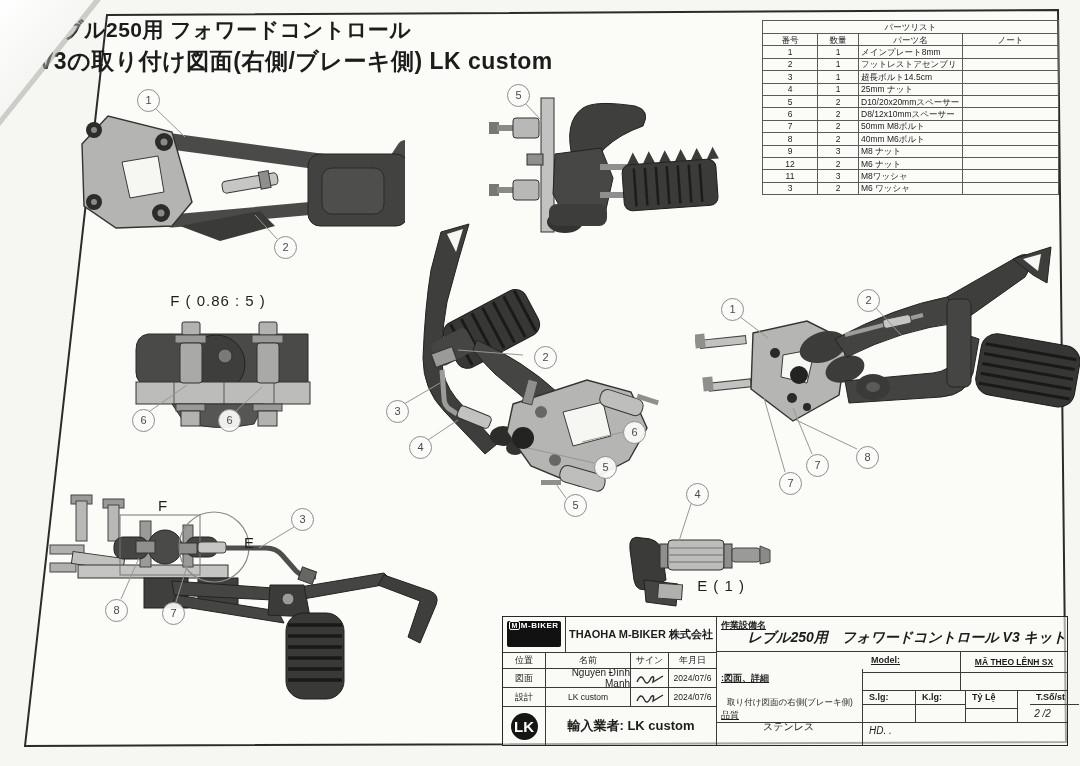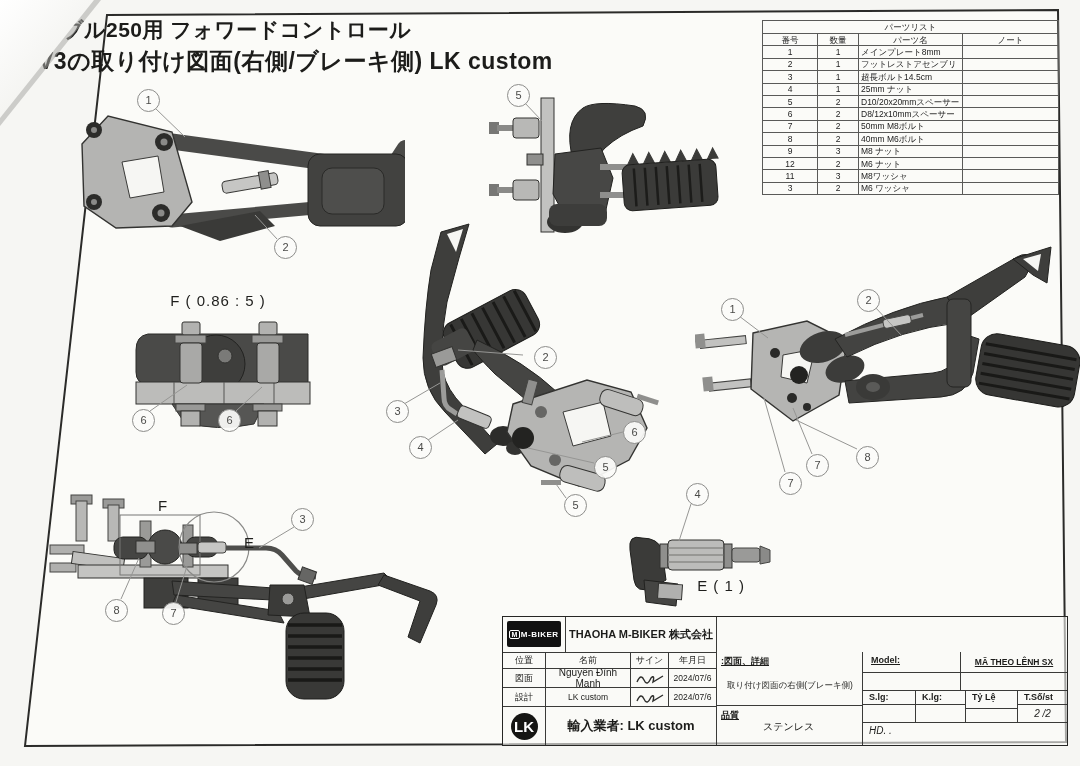--- a/index.html
+++ b/index.html
@@ -21,23 +21,23 @@
            background:rgba(251,251,249,.93);color:#4a4a48;font-size:11px;line-height:21px;
            text-align:center;z-index:5;}
   
   .dlabel{position:absolute;font-size:15px;color:#1e1e1c;z-index:4;letter-spacing:1px;}
   
   .tb{position:absolute;left:502px;top:616px;width:564px;height:128px;border:1.6px solid #262624;z-index:4;background:rgba(250,250,247,.6);}
   .tb .cell{position:absolute;border-color:#3a3a38;box-sizing:border-box;font-size:9px;overflow:hidden;}
   .br{border-right:1px solid #3a3a38;}
   .bb{border-bottom:1px solid #3a3a38;}
   .u{text-decoration:underline;}
-  .cen{display:flex;align-items:center;justify-content:center;text-align:center;}
+  .cen{display:flex;align-items:center;justify-content:center;text-align:right;}
   .logo-box{background:#111;color:#fff;width:54px;height:26px;margin:4px;border-radius:2px;
-            display:flex;align-items:center;justify-content:center;font-size:8px;font-weight:bold;letter-spacing:.5px;}
+            display:flex;align-items:flex-start;justify-content:center;font-size:8px;font-weight:bold;letter-spacing:.5px;}
   .logo-box .mbox{border:1px solid #fff;border-radius:2px;padding:0 1px;margin-right:1px;font-size:7px;}
   .lk-circle{width:27px;height:27px;border-radius:50%;background:#151513;color:#fff;
              display:flex;align-items:center;justify-content:center;font-weight:bold;font-size:15px;}
   svg{display:block;}
   .view{position:absolute;z-index:2;}
   #leaders{position:absolute;left:0;top:0;z-index:4;pointer-events:none;}
   #frame{position:absolute;left:0;top:0;z-index:1;}
   #curl{position:absolute;left:0;top:0;z-index:10;pointer-events:none;}
 </style>
 </head>
@@ -395,43 +395,47 @@
         <path d="M3,11 Q7,2 10,9 T17,7 Q21,3 19,11 L29,5" stroke="#2f2f2d" stroke-width="1.4" fill="none"></path>
       </svg>
   </div>
   <div class="cell br bb cen" style="left:166px;top:71px;width:48px;height:19px;font-size:8.5px">2024/07/6</div>
 
   <div class="cell br cen" style="left:0;top:90px;width:43px;height:38px">
     <div class="lk-circle">LK</div>
   </div>
   <div class="cell br cen" style="left:43px;top:90px;width:171px;height:38px;font-size:13px;font-weight:bold">輸入業者: LK custom</div>
 
-
-  <div class="cell br bb" style="left:214px;top:35px;width:146px;height:54px">
+  <div class="cell bb" style="left:214px;top:0;width:350px;height:35px">
+    <span class="u" style="position:absolute;left:4px;top:2px;font-weight:bold">作業設備名</span>
+    <div style="position:absolute;left:30px;top:12px;width:320px;text-align:center;font-size:14px;font-style:italic;font-weight:bold">レブル250用　フォワードコントロール V3 キット</div>
+  </div>
+
+  <div class="cell br bb" style="left:214px;top:52px;width:146px;height:54px">
     <span class="u" style="position:absolute;left:4px;top:3px;font-weight:bold">:図面、詳細</span>
     <div style="position:absolute;left:2px;top:28px;width:142px;text-align:center;font-size:8.5px">取り付け図面の右側(ブレーキ側)</div>
   </div>
   <div class="cell br" style="left:214px;top:89px;width:146px;height:39px">
-    <span class="u" style="position:absolute;left:4px;top:3px;font-weight:bold">品質</span>
+    <span class="u" style="position:absolute;left:4px;top:3px;font-weight:normal">品質</span>
     <span style="position:absolute;left:46px;top:14px;font-size:10px">ステンレス</span>
   </div>
 
   <div class="cell br bb" style="left:360px;top:35px;width:98px;height:21px;padding:3px 0 0 8px">
     <span class="u" style="font-weight:bold">Model:</span>
   </div>
   <div class="cell bb cen" style="left:458px;top:35px;width:106px;height:21px">
     <span class="u" style="font-weight:bold;font-size:8.5px">MÃ THEO LÊNH SX</span>
   </div>
   <div class="cell br bb" style="left:360px;top:56px;width:98px;height:18px"></div>
   <div class="cell bb" style="left:458px;top:56px;width:106px;height:18px"></div>
 
   <div class="cell br bb" style="left:360px;top:74px;width:53px;height:14px;padding:1px 0 0 6px;font-weight:bold">S.lg:</div>
   <div class="cell br bb" style="left:413px;top:74px;width:50px;height:14px;padding:1px 0 0 6px;font-weight:bold">K.lg:</div>
   <div class="cell br bb" style="left:463px;top:74px;width:52px;height:14px;padding:1px 0 16px 6px;font-weight:bold">Tỷ Lệ</div>
-  <div class="cell bb" style="left:515px;top:74px;width:49px;height:14px;padding:1px 0 0 6px;font-weight:bold">T.Số/st</div>
+  <div class="cell bb" style="left:527px;top:74px;width:49px;height:14px;padding:1px 0 0 6px;font-weight:bold">T.Số/st</div>
 
   <div class="cell br bb" style="left:360px;top:88px;width:53px;height:18px"></div>
   <div class="cell br bb" style="left:413px;top:88px;width:50px;height:18px"></div>
   <div class="cell br bb" style="left:463px;top:88px;width:52px;height:18px"></div>
   <div class="cell bb cen" style="left:515px;top:88px;width:49px;height:18px;font-size:10px;font-style:italic">2 /2</div>
 
   <div class="cell" style="left:360px;top:106px;width:204px;height:22px;padding:2px 0 0 6px;font-style:italic;font-size:10px">HD.  .</div>
 </div>
 
 <svg id="curl" width="200" height="200">

